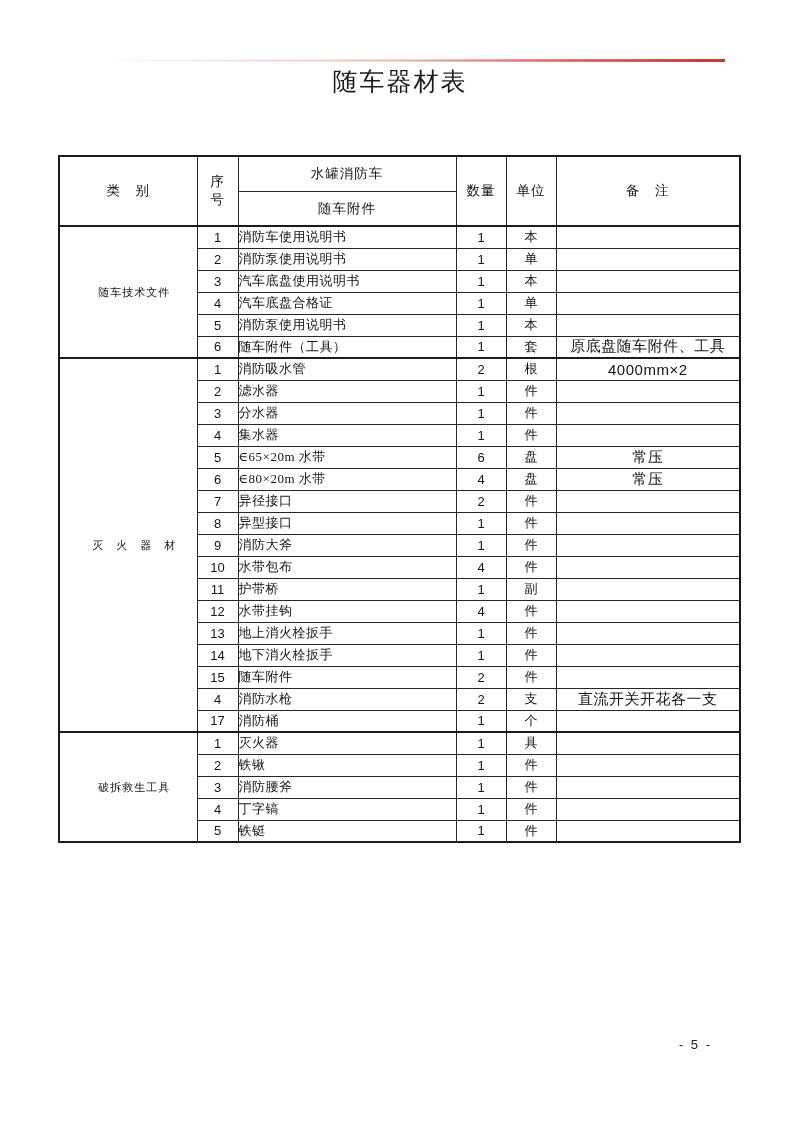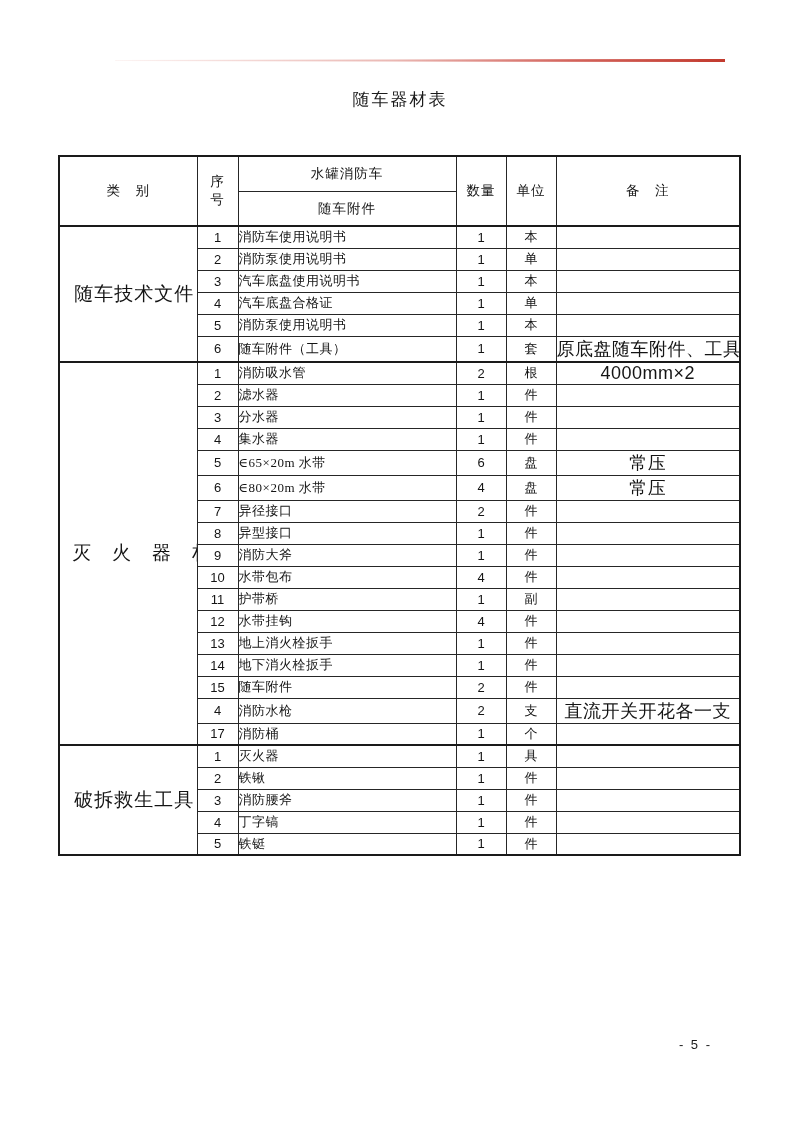--- a/index.html
+++ b/index.html
@@ -17,23 +17,23 @@
     width:610px;height:3px;
     background:linear-gradient(to right,
       rgba(225,150,140,0.10),
       rgba(210,100,90,0.45) 45%,
       rgba(200,60,50,0.80) 75%,
       #c23a2e 100%);
     clip-path:polygon(0 30%,100% 0,100% 100%,0 65%);
   }
   .page-title{
     position:absolute;
-    left:0;top:88px;width:800px;
+    left:0;top:65px;width:800px;
     text-align:center;
-    font-size:17px;
+    font-size:25px;
     letter-spacing:2px;
     color:#1c1c1c;
   }
   table.equip{
     position:absolute;
     left:58px;top:155px;
     width:681px;
     border-collapse:collapse;
     table-layout:fixed;
     border:2.5px solid #1a1a1a;
@@ -55,24 +55,24 @@
   .equip td.name{
     text-align:left;
     letter-spacing:0.5px;
   }
   .equip td.no,.equip td.qty{
     font-family:"Liberation Sans","DejaVu Sans",sans-serif;
     font-size:13px;
   }
   .equip td.remark{
     font-family:"Liberation Sans","DejaVu Sans",sans-serif;
-    font-size:18px;
+    font-size:15px;
     letter-spacing:0.5px;
   }
-  .equip td.cat{letter-spacing:1px;font-size:19px;padding-left:12px;}
+  .equip td.cat{letter-spacing:1px;font-size:11px;padding-left:12px;}
   .equip tbody tr.section-start td{border-top:2px solid #1a1a1a;}
   .serial-head span{display:block;line-height:1.35;}
   .page-number{
     position:absolute;
     left:0;top:1037px;width:712px;
     text-align:right;
     font-family:"Liberation Sans","DejaVu Sans",sans-serif;
     font-size:13px;
     letter-spacing:2px;
     color:#1c1c1c;

